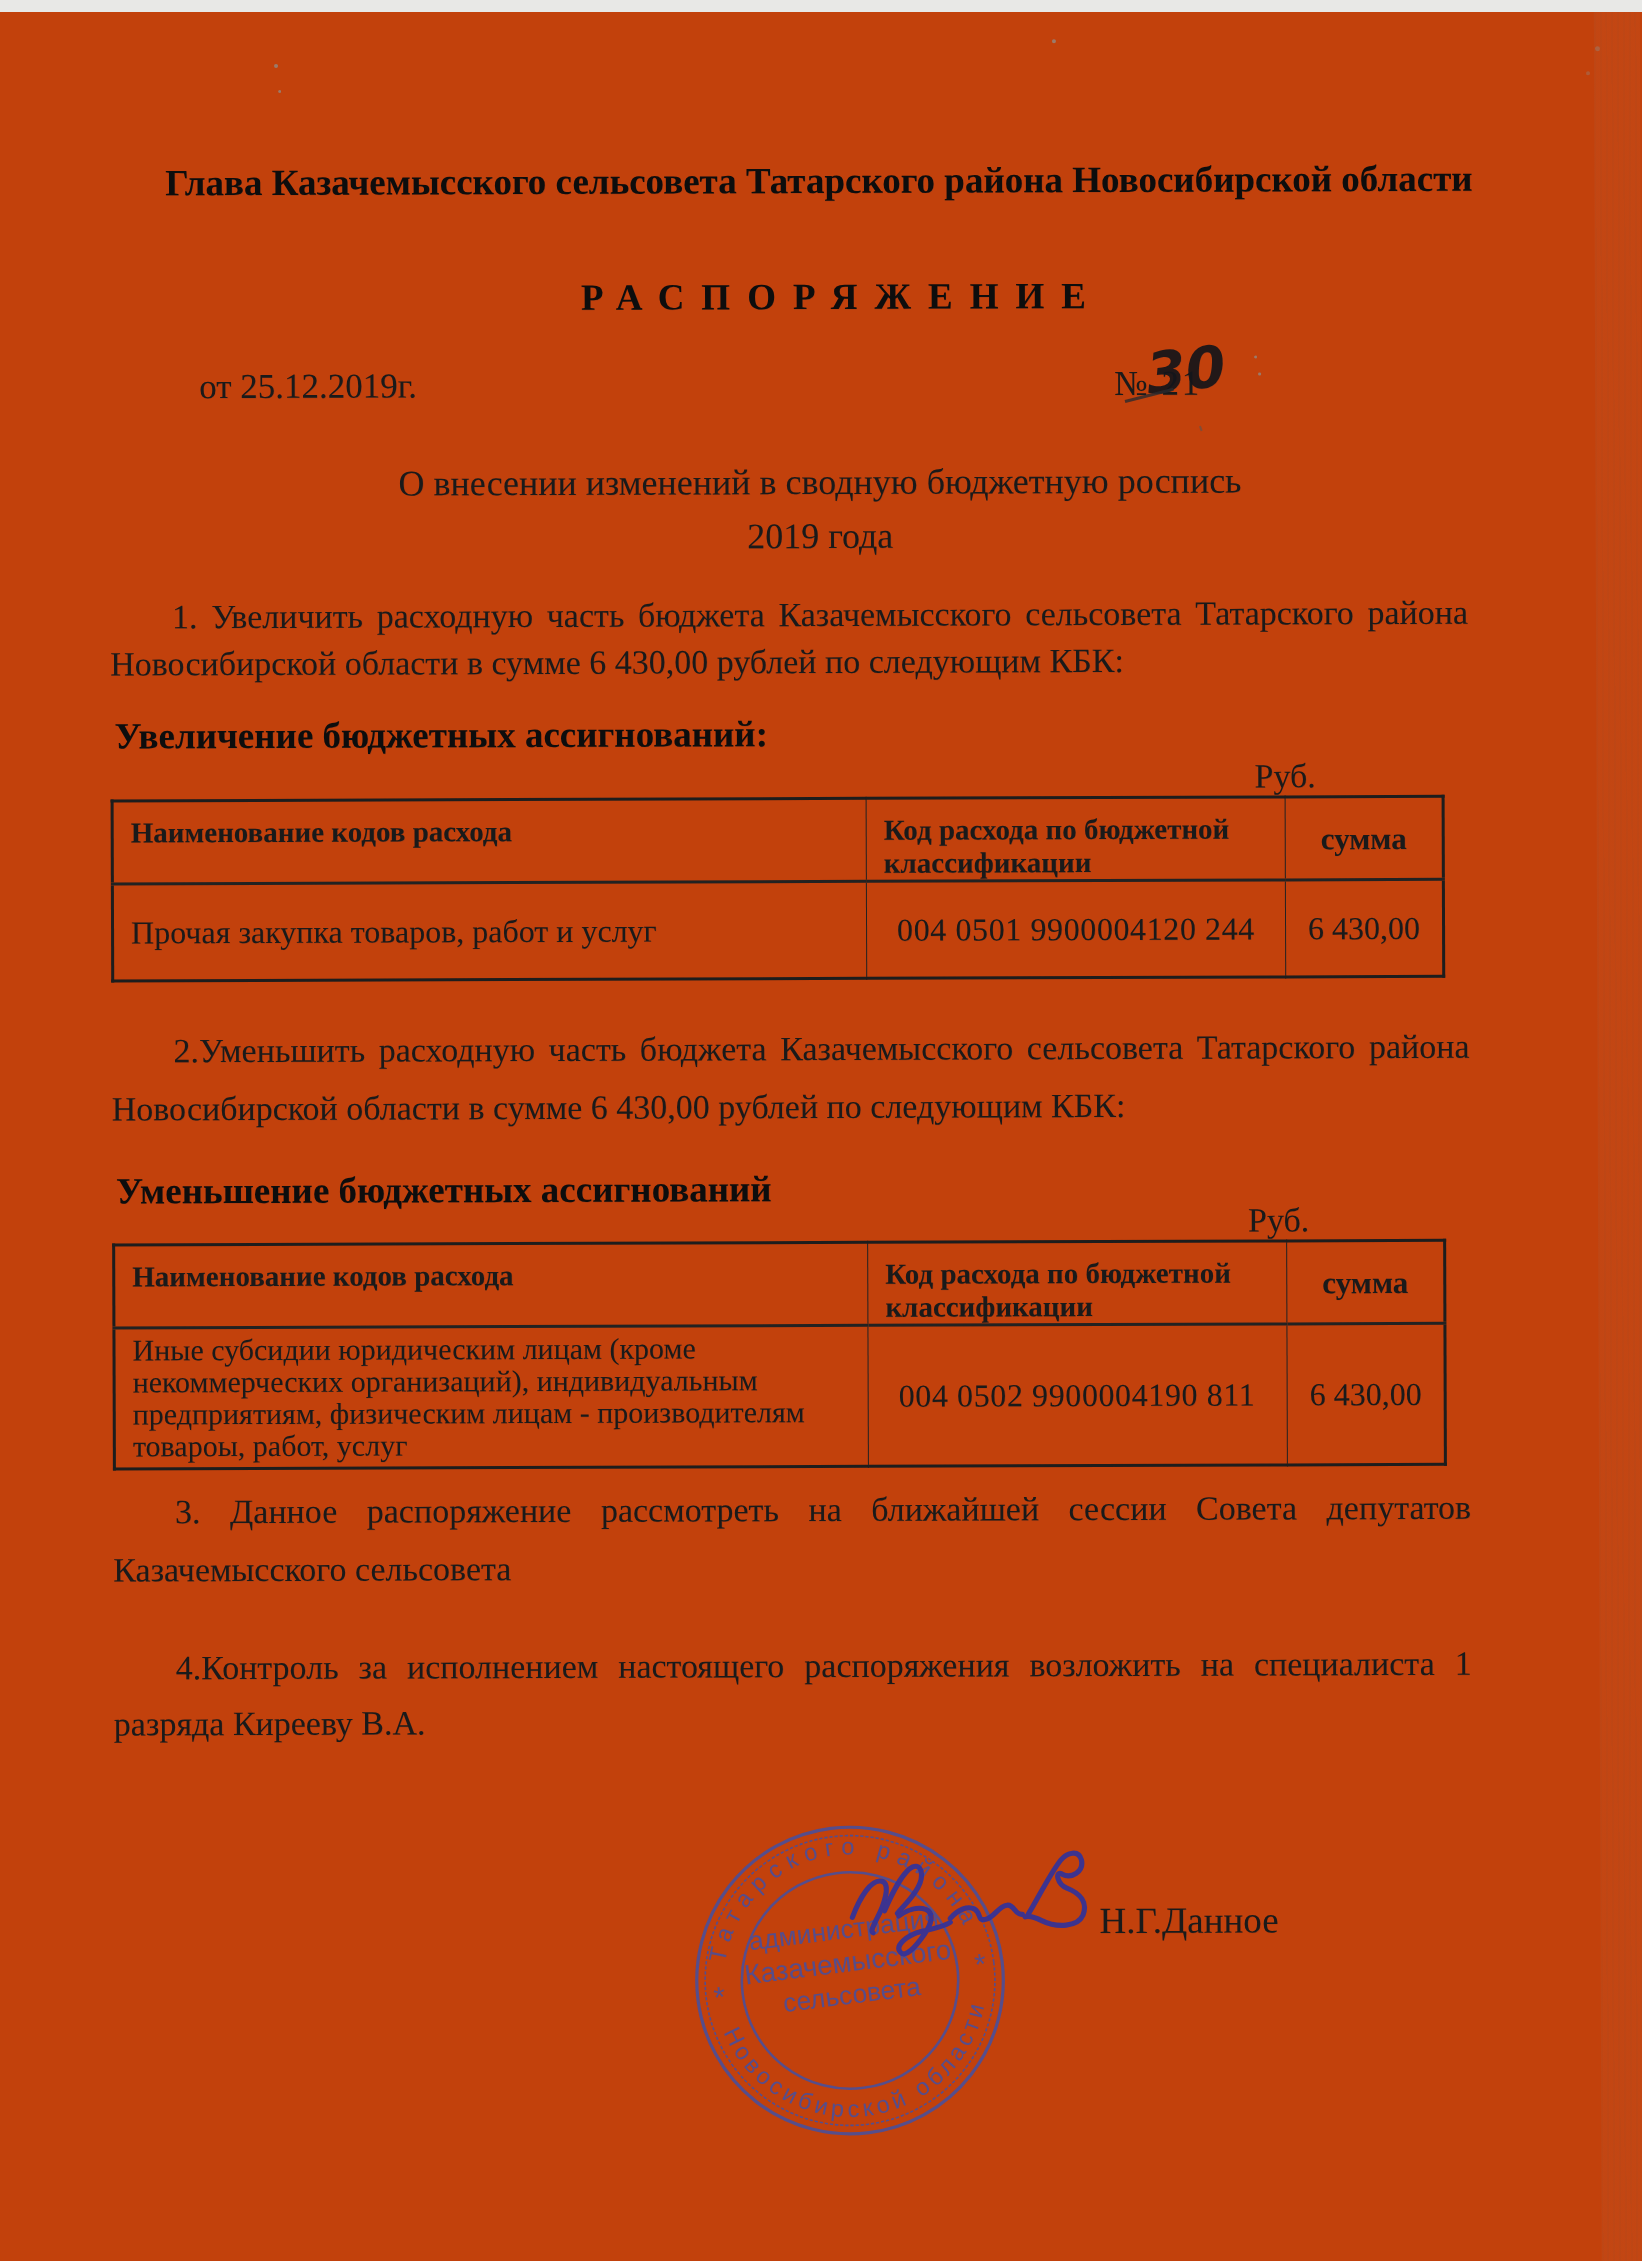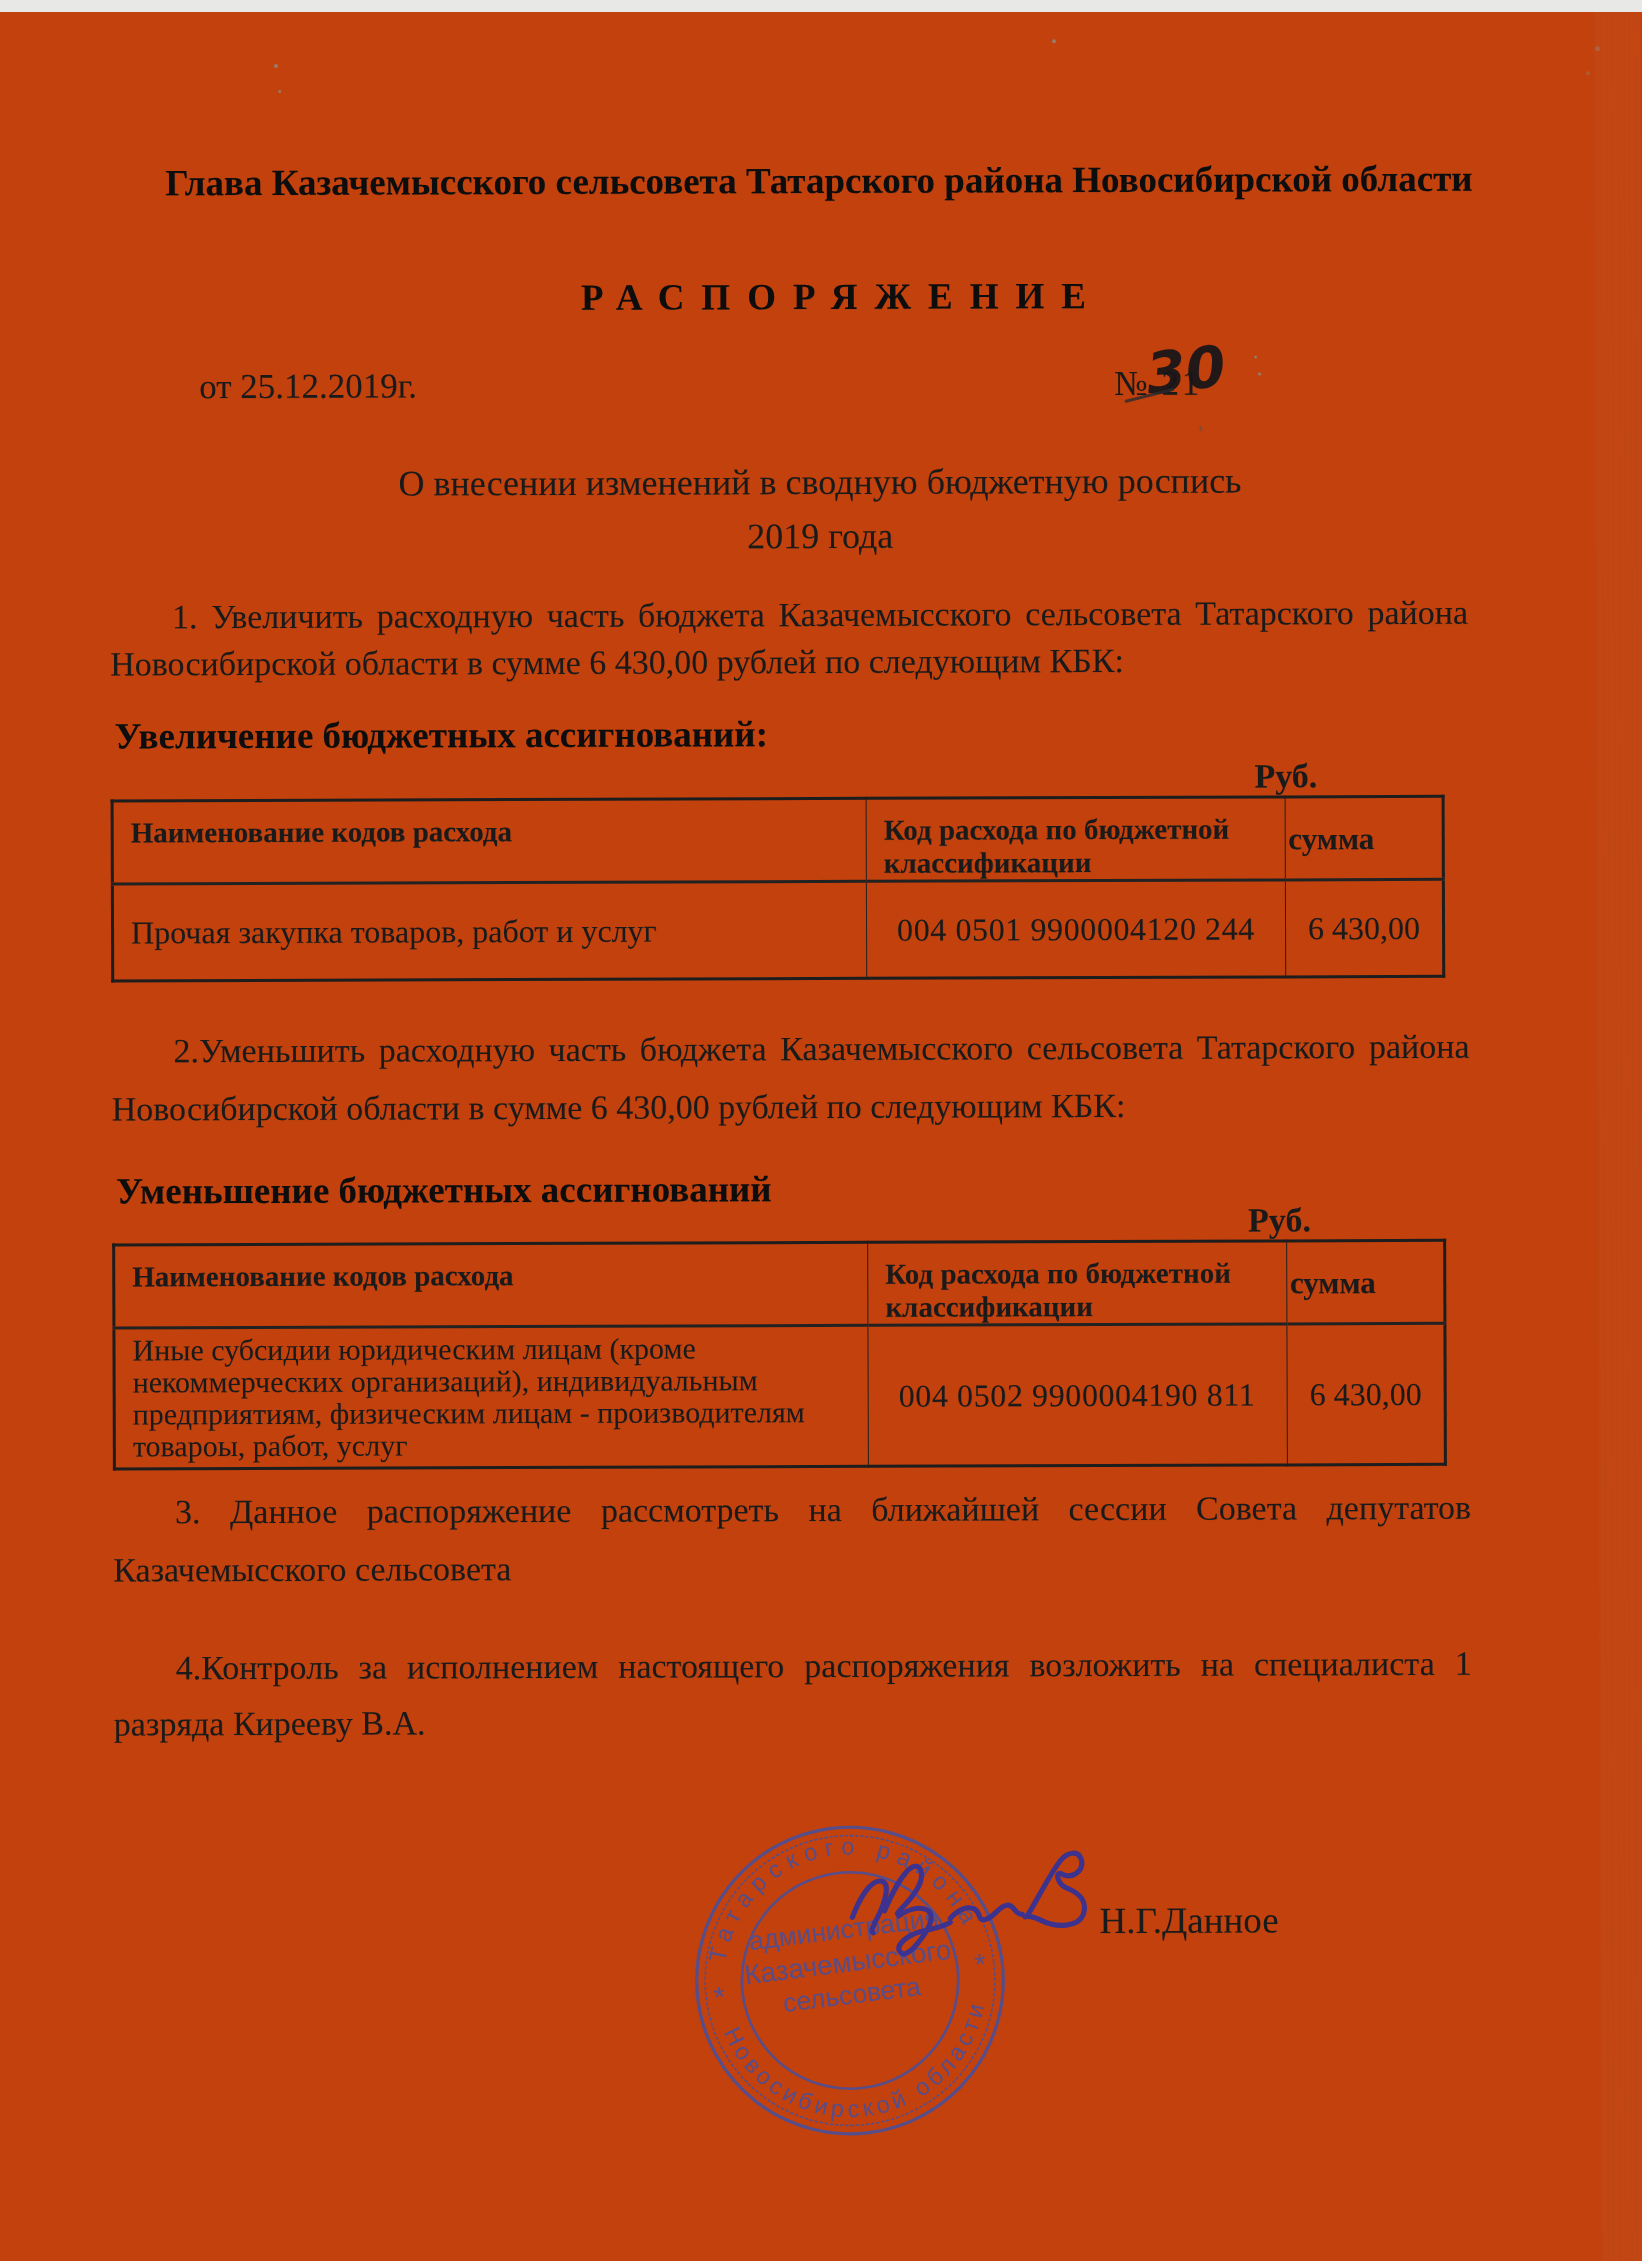--- a/index.html
+++ b/index.html
@@ -23,27 +23,27 @@
   }
   .number-strike{position:absolute;left:10.3px;top:30px;width:50px;height:2.6px;background:#2a2a2e;transform:rotate(-14deg);opacity:.8;}
   .subject{top:443px;left:0;width:1643px;text-align:center;font-size:36px;line-height:54px;}
   .para{left:111px;width:1358px;text-align:justify;font-size:34px;text-indent:62px;}
   .para1{top:579px;line-height:47px;}
   .para2{top:1008px;line-height:58px;}
   .para3{top:1469px;line-height:58px;}
   .para4{top:1626px;line-height:56px;}
   .sec-heading{left:115px;font-size:37px;font-weight:bold;color:#0d0d0d;}
   .h1{top:700px;} .h2{top:1155px;}
-  .rub{font-size:34px;font-weight:bold;}
+  .rub{font-size:34px;}
   .rub1{left:1255px;top:747px;} .rub2{left:1247px;top:1191px;}
   table.budget{position:absolute;left:111px;width:1331px;border-collapse:collapse;table-layout:fixed;}
   table.budget td{border:1.9px solid #222;}
   table.budget{border:3.2px solid #1d1d1d;}
   table.budget tr.hrow td{border-bottom-width:3.2px;font-weight:bold;font-size:29px;line-height:33px;vertical-align:top;padding:14px 9px 0 17px;}
-  table.budget tr.hrow td.sum{font-size:31px;text-align:left;vertical-align:middle;padding:0 2.6px;}
+  table.budget tr.hrow td.sum{font-size:31px;text-align:center;vertical-align:middle;padding:0 2.6px;}
   table.budget tr.drow td{font-size:32px;vertical-align:middle;padding:0 9px 0 17px;}
   table.budget tr.drow td.code{padding-left:30px;letter-spacing:0.6px;}
   table.budget tr.drow td.sum{text-align:center;padding:0 2.6px;}
   .t1{top:785px;} .t1 .hrow{height:70px;} .t1 .drow{height:97px;}
   .t2{top:1229px;} .t2 .hrow{height:73px;} .t2 .drow{height:130px;}
   .t2 .drow td.name{font-size:30px;line-height:32px;padding:5.2px 19.3px 5.2px 17px;}
   .signer-name{left:1096px;top:1888px;font-size:37px;}
   
   .edge-band{right:0;top:0;width:46px;height:100%;
     background:repeating-linear-gradient(to right, rgba(140,140,135,0.10) 0 1.9px, rgba(210,210,205,0.05) 1.9px 5.8px);

